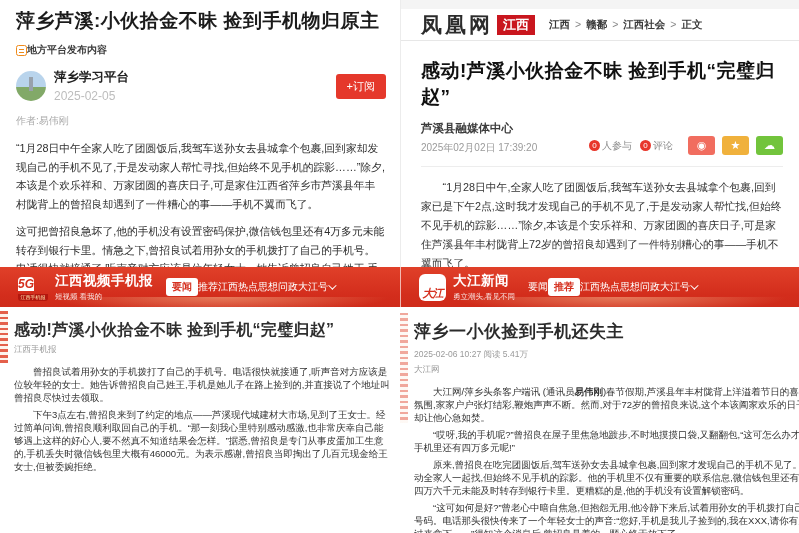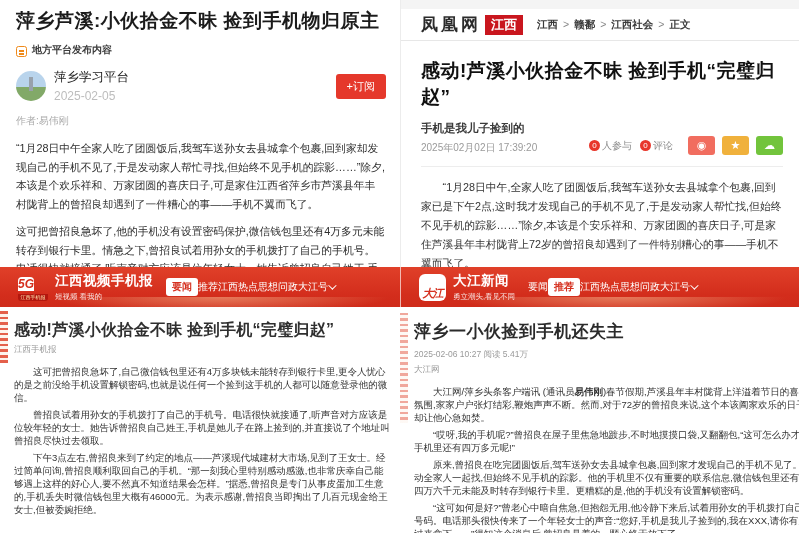--- a/index.html
+++ b/index.html
@@ -6,44 +6,44 @@
   html,body { background:#fff; }
   body { font-family:"Liberation Sans", sans-serif; }
   .page { position:relative; width:799px; height:533px; display:grid;
           grid-template-columns:400px 399px; grid-template-rows:267px 266px;
           background:#7dd3fc; overflow:hidden; }
   .q { position:relative; overflow:hidden; background:#fff; }
 
   
   .q1 .inner { padding:8px 14px 0 16px; }
   .q1 .title { font-size:19px; font-weight:bold; color:#1b1b1b; line-height:26px; letter-spacing:.5px; margin-bottom:9px; }
-  .badge-row { display:flex; align-items:flex-end; gap:5px; }
+  .badge-row { display:flex; align-items:center; }
   .badge-ic { width:11px; height:11px; border:1px solid #ef8a1a; border-radius:2.5px; position:relative; }
   .badge-ic i { position:absolute; left:2px; right:2px; top:3px; height:1.5px; background:#ef8a1a; }
   .badge-ic i + i { top:6px; }
   .badge-row .lbl { font-size:10px; font-weight:bold; color:#3d3d3d; }
   .pub-row { display:flex; align-items:center; margin-top:12px; }
   .avatar { width:30px; height:30px; border-radius:50%; overflow:hidden; position:relative;
             background:linear-gradient(180deg,#b9d4ec 0 55%,#82a968 55% 100%); flex:0 0 auto; }
   .avatar i { position:absolute; left:13px; top:6px; width:4px; height:14px; background:#98a1ab; }
   .pub-meta { margin-left:8px; }
-  .pub-name { font-size:12.5px; font-weight:normal; color:#222; }
+  .pub-name { font-size:12.5px; font-weight:bold; color:#222; }
   .pub-date { font-size:12px; color:#bdbdbd; margin-top:3px; }
   .subscribe { margin-left:auto; background:#e5382b; color:#fff; font-size:11px;
                padding:5px 11px; border-radius:3px; border:none; cursor:pointer; }
   .q1 .author { font-size:10px; color:#ababab; margin-top:11px; }
   .q1 .body { margin-top:11px; font-size:10.8px; line-height:18.5px; color:#2e2e2e; }
   .q1 .body p { margin-bottom:9px; }
 
   
   .q2 { border-left:1px solid #ececec; }
   .q2 .strip { height:9px; background:#f4f4f4; }
   .q2 .hbar { height:32px; background:#fff; border-bottom:1px solid #e7e7e7;
               display:flex; align-items:center; padding:0 14px 0 20px; }
-  .ifeng-logo { font-family:"DejaVu Serif", serif; font-size:17px; font-weight:bold;
+  .ifeng-logo { font-family:"DejaVu Serif", serif; font-size:21px; font-weight:bold;
                 color:#2b2b2b; letter-spacing:3px; }
   .region-badge { background:#c9161e; color:#fff; font-size:13px; font-weight:bold;
                   padding:1px 6px; margin-left:4px; }
   .crumbs { margin-left:14px; font-size:10.5px; font-weight:bold; color:#3a3a3a; display:flex; gap:5px; }
   .crumbs .sep { color:#888; font-weight:normal; }
   .q2 .art { padding:12px 16px 0 20px; }
   .q2 .title { font-size:19px; font-weight:bold; color:#111; letter-spacing:.5px; margin:5px 0 11px; }
   .q2 .meta-row { display:flex; align-items:flex-end; }
   .q2 .src { font-size:11.5px; font-weight:bold; color:#3c3c3c; }
   .q2 .dt { font-size:10px; color:#9a9a9a; margin-top:5px; }
@@ -144,21 +144,21 @@
         <span class="sep">&gt;</span>
         <span>江西社会</span>
         <span class="sep">&gt;</span>
         <span>正文</span>
       </span>
     </div>
     <div class="art">
       <h1 class="title">感动!芦溪小伙拾金不昧 捡到手机“完璧归赵”</h1>
       <div class="meta-row">
         <div>
-          <div class="src">手机是我儿子捡到的</div>
+          <div class="src">芦溪县融媒体中心</div>
           <div class="dt">2025年02月02日 17:39:20</div>
         </div>
         <div class="meta-right">
           <span class="cnt">
             <span class="zero">0</span>
             <span>人参与</span>
           </span>
           <span class="cnt">
             <span class="zero">0</span>
             <span>评论</span>
@@ -195,21 +195,20 @@
         <span class="tab">问政</span>
         <span class="tab">大江号</span>
         <span class="chev"></span>
       </span>
     </div>
     <div class="edge-stripes" style="top:44px; height:52px;"></div>
     <div class="art">
       <h2 class="title">感动!芦溪小伙拾金不昧 捡到手机“完璧归赵”</h2>
       <div class="src-line">江西手机报</div>
       <div class="small-body">
-        <p>这可把曾招良急坏了,自己微信钱包里还有4万多块钱未能转存到银行卡里,更令人忧心的是之前没给手机设置解锁密码,也就是说任何一个捡到这手机的人都可以随意登录他的微信。</p>
         <p>曾招良试着用孙女的手机拨打了自己的手机号。电话很快就接通了,听声音对方应该是位较年轻的女士。她告诉曾招良自己姓王,手机是她儿子在路上捡到的,并直接说了个地址叫曾招良尽快过去领取。</p>
         <p>下午3点左右,曾招良来到了约定的地点——芦溪现代城建材大市场,见到了王女士。经过简单问询,曾招良顺利取回自己的手机。“那一刻我心里特别感动感激,也非常庆幸自己能够遇上这样的好心人,要不然真不知道结果会怎样。”据悉,曾招良是专门从事皮蛋加工生意的,手机丢失时微信钱包里大概有46000元。为表示感谢,曾招良当即掏出了几百元现金给王女士,但被委婉拒绝。</p>
       </div>
     </div>
   </section>
 
   <section class="q q4">
     <div class="red-header">
       <span class="dj-logo">
         <span>大江</span>

